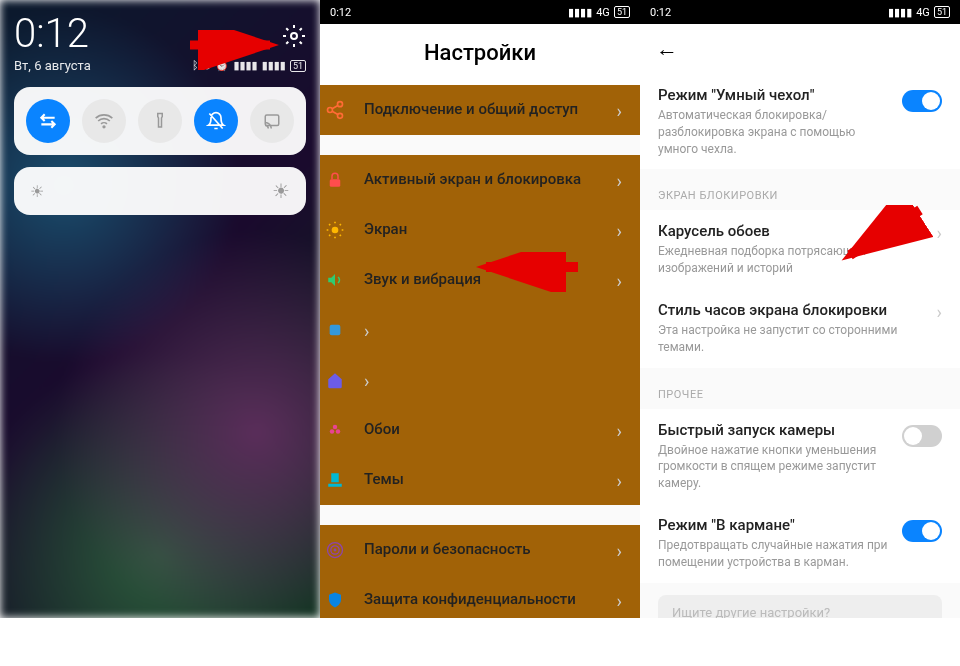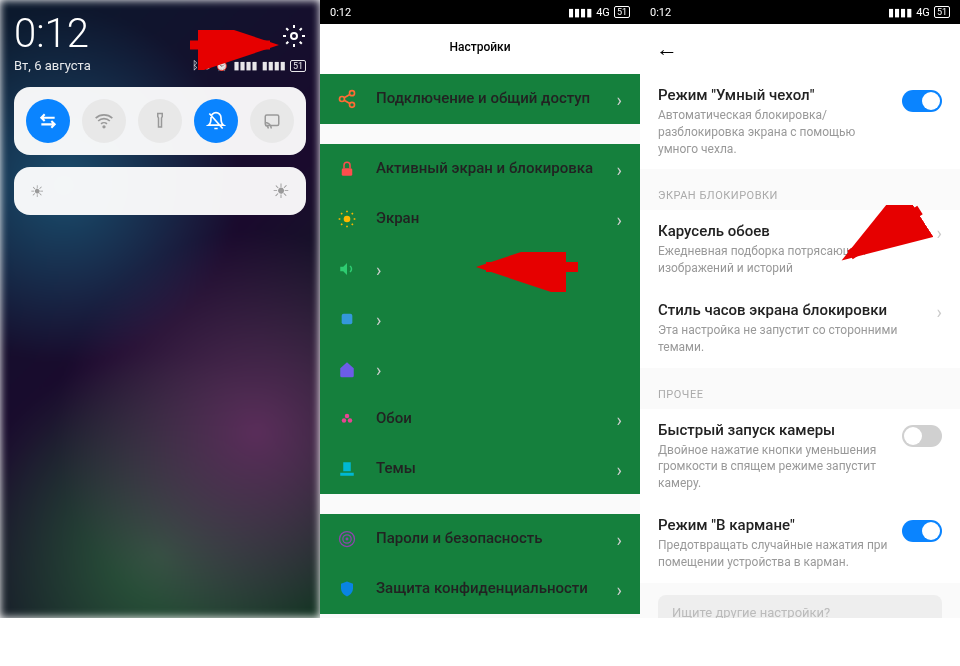--- a/index.html
+++ b/index.html
@@ -28,22 +28,22 @@
 .toggle { width: 44px; height: 44px; border-radius: 22px; display: flex; align-items: center; justify-content: center; background: #e8e8e8; cursor: pointer; }
 .toggle.on { background: #0a84ff; color: #fff; }
 .p1-usage { margin-top: 10px; font-size: 11px; color: #888; display: flex; gap: 10px; align-items: center; }
 .p1-dot { width: 6px; height: 6px; border-radius: 3px; background: #0a84ff; }
 .p1-brightness { background: rgba(255,255,255,.95); border-radius: 16px; margin-top: 12px; padding: 12px 16px; display: flex; align-items: center; justify-content: space-between; }
 .bright-icon { color: #999; font-size: 16px; }
 
 
 .p2-statusbar, .p3-statusbar { height: 24px; background: #000; color: #fff; display: flex; align-items: center; justify-content: space-between; padding: 0 10px; font-size: 11px; }
 .sb-right { display: flex; gap: 2px; align-items: center; }
-.p2-title { text-align: center; font-size: 12px; font-weight: 500; padding: 16px 16px 20px; background: #fff; }
-.list-item { display: flex; align-items: center; padding: 14px 18px 14px 16px; background: #15803d; cursor: pointer; }
+.p2-title { text-align: center; font-size: 22px; font-weight: 500; padding: 16px 16px 20px; background: #fff; }
+.list-item { display: flex; align-items: center; padding: 14px 18px 14px 4px; background: #a16207; cursor: pointer; }
 .list-icon { width: 22px; height: 22px; margin-right: 18px; display: flex; align-items: center; justify-content: center; }
 .list-label { font-size: 15px; font-weight: 500; flex: 1; color: #222; line-height: 1.3; }
 .chev { color: #ccc; font-size: 18px; }
 .list-gap { height: 20px; }
 
 
 .p3-back { padding: 12px 16px; background: #fff; cursor: pointer; font-size: 22px; }
 .p3-row { padding: 12px 18px; background: #fff; display: flex; align-items: flex-start; gap: 12px; }
 .p3-text { flex: 1; }
 .p3-row-title { font-size: 15px; font-weight: 500; color: #222; }
@@ -180,20 +180,21 @@
         <div class="list-label">Экран</div>
         <span class="chev">›</span>
       </div>
       <div class="list-item">
         <div class="list-icon" style="color:#2ecc71">
           <svg width="18" height="18" viewBox="0 0 24 24" fill="currentColor">
             <path d="M3 9v6h4l5 5V4L7 9H3z"></path>
             <path d="M16 8a5 5 0 0 1 0 8" fill="none" stroke="currentColor" stroke-width="2"></path>
           </svg>
         </div>
+        <div class="list-label">Звук и вибрация</div>
         <span class="chev">›</span>
       </div>
       <div class="list-item">
         <div class="list-icon" style="color:#3498db">
           <svg width="16" height="16" viewBox="0 0 24 24" fill="currentColor">
             <rect x="4" y="4" width="16" height="16" rx="3"></rect>
           </svg>
         </div>
         <span class="chev">›</span>
       </div>

